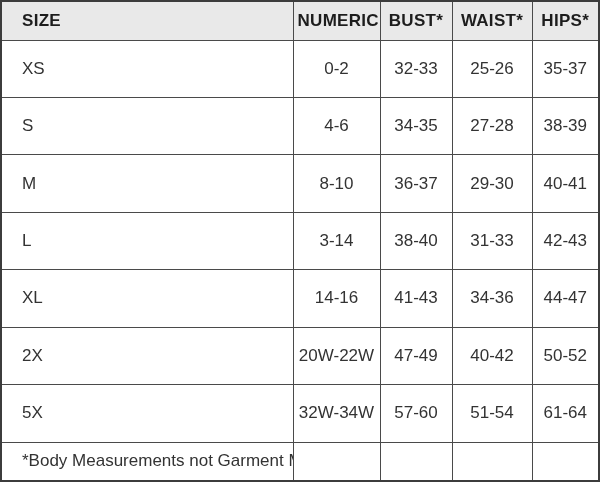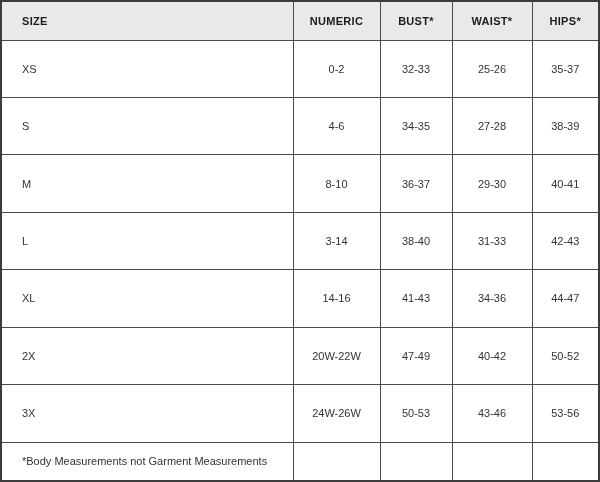--- a/index.html
+++ b/index.html
@@ -19,21 +19,21 @@
   table.size-chart {
     width: 100%;
     height: 100%;
     border-collapse: collapse;
     table-layout: fixed;
     border: 2px solid #3c3c3c;
   }
   th, td {
     border: 1px solid #4a4a4a;
     height: 39px;
-    font-size: 11px;
+    font-size: 17px;
     text-align: center;
     vertical-align: middle;
     color: #333333;
     padding: 0 4px;
     box-sizing: border-box;
     white-space: nowrap;
     overflow: hidden;
   }
   th {
     background: #e9e9e9;
@@ -104,25 +104,25 @@
           <td>44-47</td>
         </tr>
         <tr>
           <td class="col-size">2X</td>
           <td>20W-22W</td>
           <td>47-49</td>
           <td>40-42</td>
           <td>50-52</td>
         </tr>
         <tr>
-          <td class="col-size">3X</td>
-          <td>24W-26W</td>
-          <td>50-53</td>
-          <td>43-46</td>
-          <td>53-56</td>
+          <td class="col-size">5X</td>
+          <td>32W-34W</td>
+          <td>57-60</td>
+          <td>51-54</td>
+          <td>61-64</td>
         </tr>
       </tbody>
     <tfoot>
       <tr>
         <td class="col-size">*Body Measurements not Garment Measurements</td>
         <td></td>
         <td></td>
         <td></td>
         <td></td>
       </tr>

